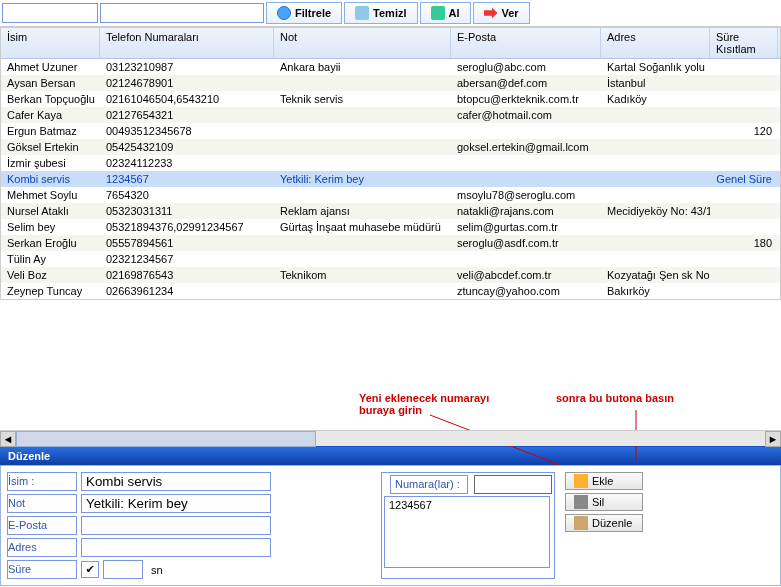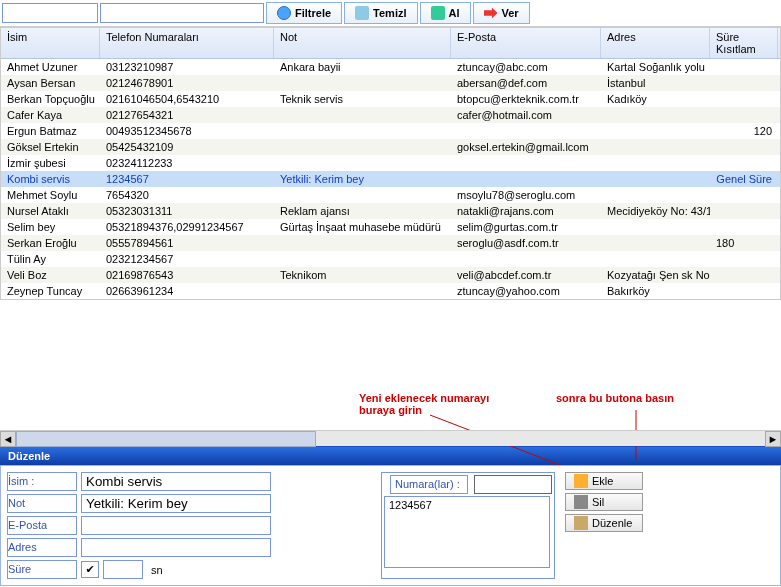--- a/index.html
+++ b/index.html
@@ -91,21 +91,21 @@
     <div class="col col-not">Not</div>
     <div class="col col-eposta">E-Posta</div>
     <div class="col col-adres">Adres</div>
     <div class="col col-sure">Süre Kısıtlam</div>
   </div>
   <div class="grid-body" id="grid-body">
       <div class="row">
         <div class="cell col-isim">Ahmet Uzuner</div>
         <div class="cell col-tel">03123210987</div>
         <div class="cell col-not">Ankara bayii</div>
-        <div class="cell col-eposta">ztuncay@abc.com</div>
+        <div class="cell col-eposta">seroglu@abc.com</div>
         <div class="cell col-adres">Kartal Soğanlık yolu</div>
         <div class="cell col-sure" style="text-align: right;"></div>
       </div>
       <div class="row">
         <div class="cell col-isim">Aysan Bersan</div>
         <div class="cell col-tel">02124678901</div>
         <div class="cell col-not"></div>
         <div class="cell col-eposta">abersan@def.com</div>
         <div class="cell col-adres">İstanbul</div>
         <div class="cell col-sure" style="text-align: right;"></div>
@@ -181,21 +181,21 @@
         <div class="cell col-eposta">selim@gurtas.com.tr</div>
         <div class="cell col-adres"></div>
         <div class="cell col-sure" style="text-align: right;"></div>
       </div>
       <div class="row">
         <div class="cell col-isim">Serkan Eroğlu</div>
         <div class="cell col-tel">05557894561</div>
         <div class="cell col-not"></div>
         <div class="cell col-eposta">seroglu@asdf.com.tr</div>
         <div class="cell col-adres"></div>
-        <div class="cell col-sure" style="text-align: left;">180</div>
+        <div class="cell col-sure" style="text-align: right;">180</div>
       </div>
       <div class="row">
         <div class="cell col-isim">Tülin Ay</div>
         <div class="cell col-tel">02321234567</div>
         <div class="cell col-not"></div>
         <div class="cell col-eposta"></div>
         <div class="cell col-adres"></div>
         <div class="cell col-sure" style="text-align: right;"></div>
       </div>
       <div class="row">

